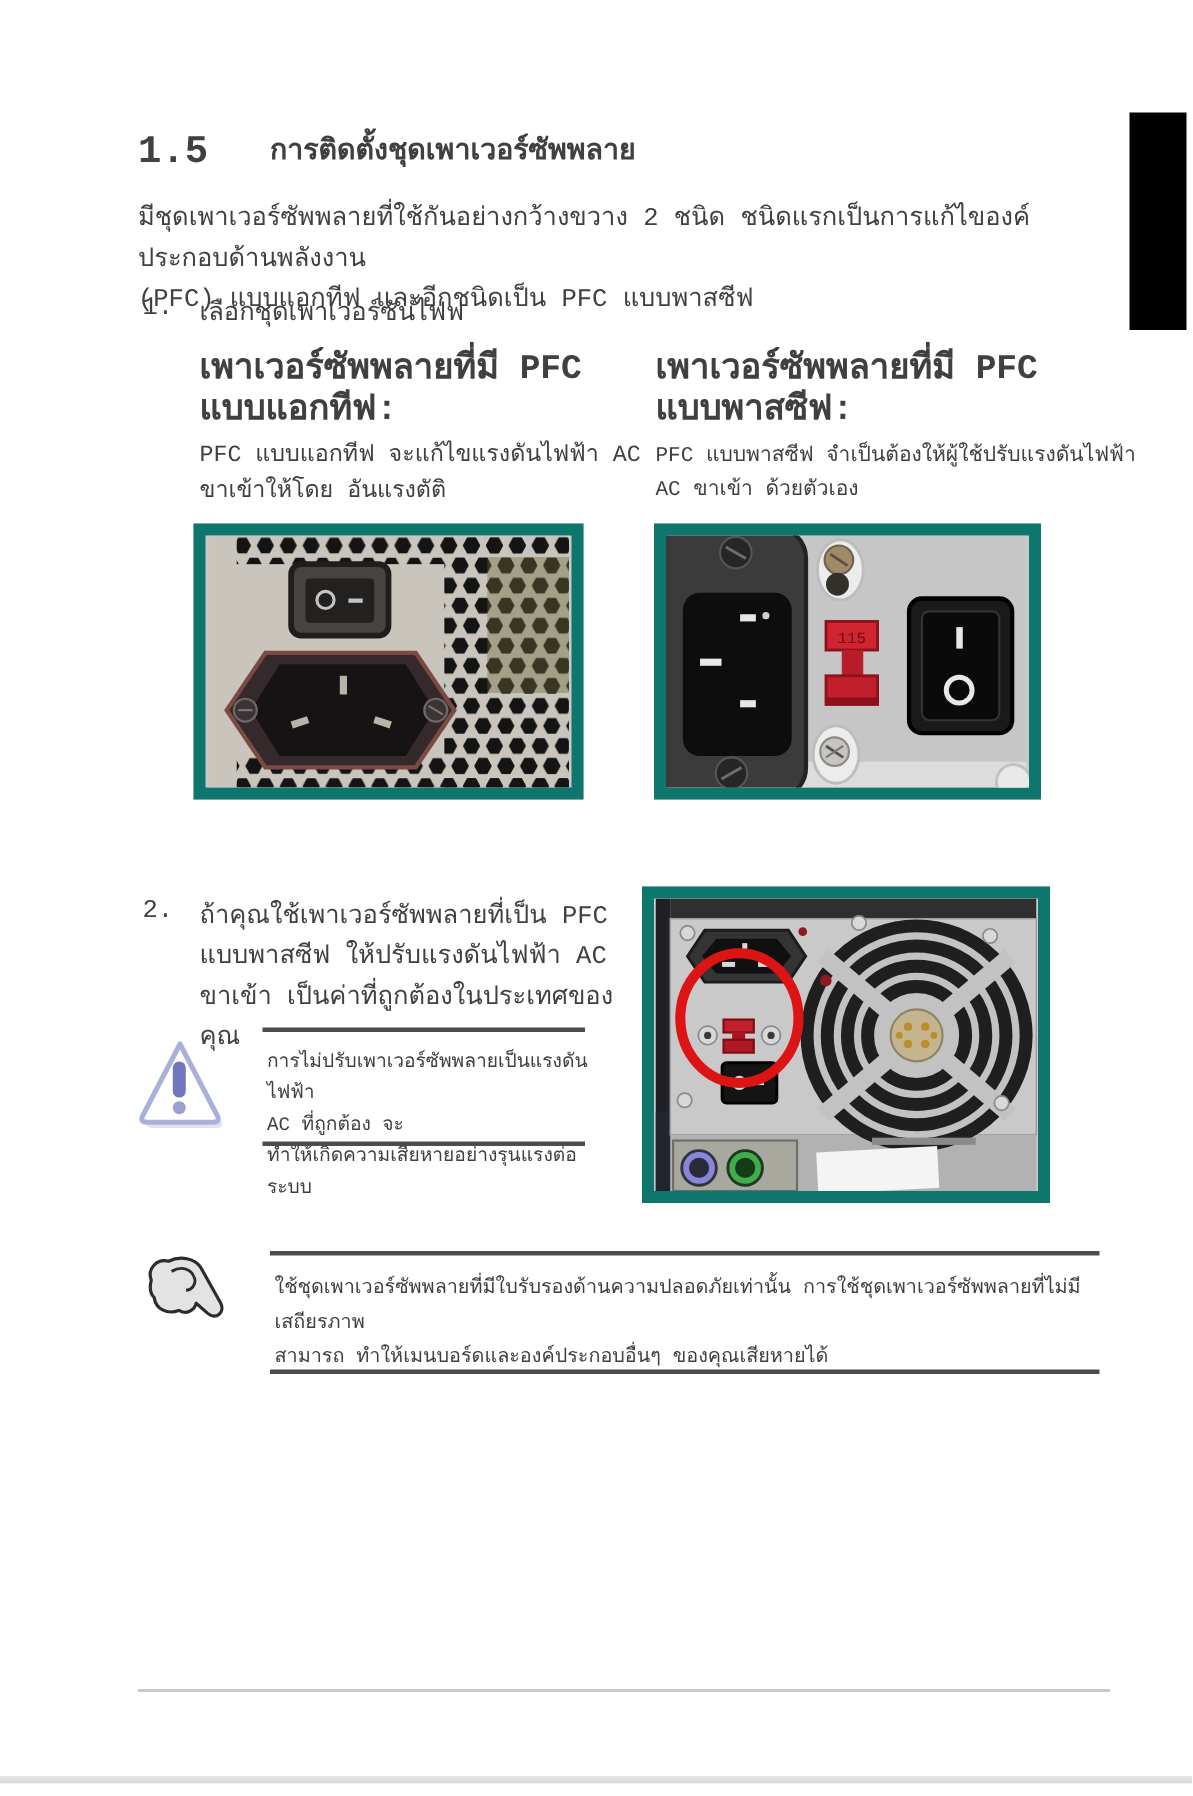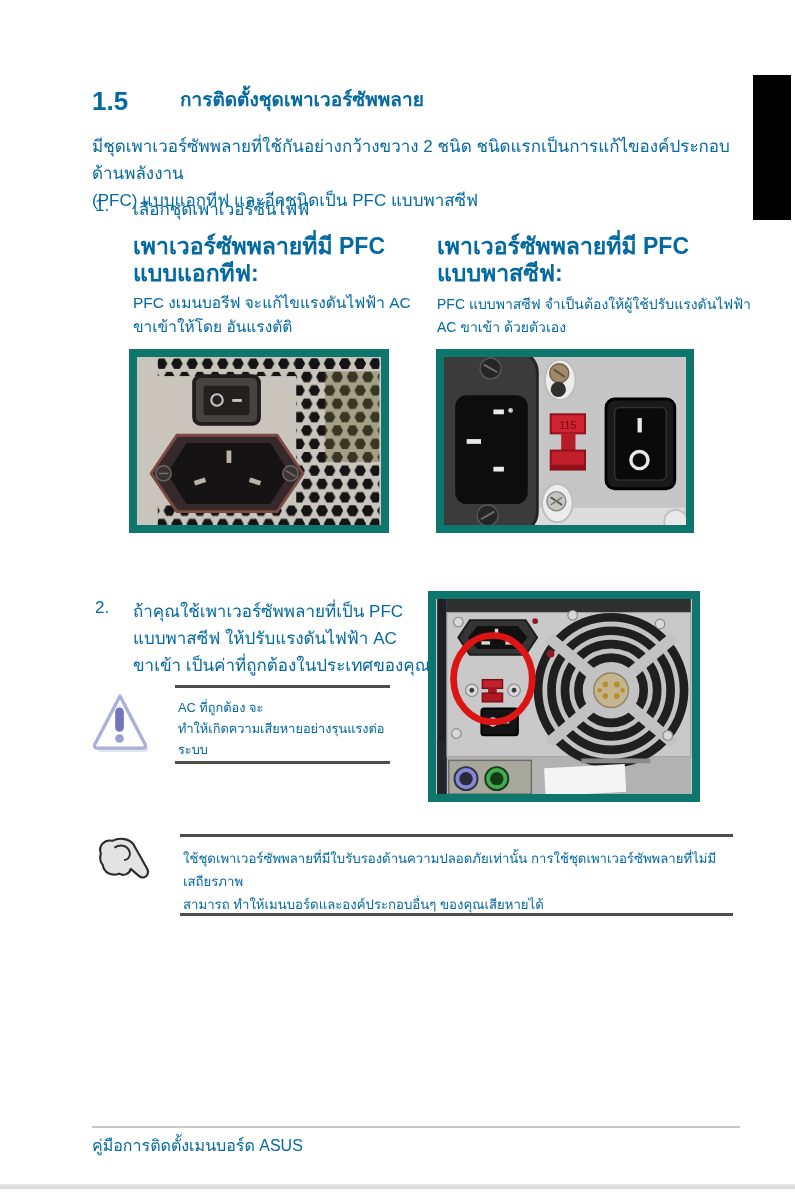--- a/index.html
+++ b/index.html
@@ -1,17 +1,17 @@
 <!DOCTYPE html>
 <html><head>
 <meta charset="utf-8">
 <style>
   html,body{margin:0;padding:0;background:#ffffff;}
   .page{position:relative;width:795px;height:1189px;background:#ffffff;overflow:hidden;
-        font-family:Liberation Sans, sans-serif;color:#0369a1;}
+        font-family:Liberation Mono, monospace;color:#404040;}
   .abs{position:absolute;}
   .h-num{font-weight:bold;font-size:26px;}
   .h-title{font-weight:bold;font-size:19px;}
   .intro{font-size:17px;line-height:27px;}
   .step-num{font-size:17px;}
   .step-text{font-size:17px;line-height:27px;}
   .col-head{font-weight:bold;font-size:23px;line-height:27px;}
   .col-body{font-size:15.5px;line-height:24px;}
   .col-body-sm{font-size:14px;line-height:23px;}
   .warn-text{font-size:12.8px;line-height:21px;}
@@ -41,21 +41,21 @@
   </div>
 
   <div class="abs step-num" style="left:95px;top:196px;">1.</div>
   <div class="abs step-text" style="left:133px;top:196px;">เลือกชุดเพาเวอร์ซันไฟฟ</div>
 
   <div class="abs col-head" style="left:133px;top:233px;">
     <div>เพาเวอร์ซัพพลายที่มี PFC</div>
     <div>แบบแอกทีฟ:</div>
   </div>
   <div class="abs col-body" style="left:133px;top:291px;">
-    <div>PFC งเมนบอรีฟ จะแก้ไขแรงดันไฟฟ้า AC</div>
+    <div>PFC แบบแอกทีฟ จะแก้ไขแรงดันไฟฟ้า AC</div>
     <div>ขาเข้าให้โดย อันแรงตัติ</div>
   </div>
 
   <div class="abs col-head" style="left:437px;top:233px;">
     <div>เพาเวอร์ซัพพลายที่มี PFC</div>
     <div>แบบพาสซีฟ:</div>
   </div>
   <div class="abs col-body-sm" style="left:437px;top:293px;">
     <div>PFC แบบพาสซีฟ จำเป็นต้องให้ผู้ใช้ปรับแรงดันไฟฟ้า</div>
     <div>AC ขาเข้า ด้วยตัวเอง</div>
@@ -234,35 +234,35 @@
   </div>
 
   <svg class="abs" viewBox="0 0 58 66" style="left:92px;top:692px;width:56px;height:64px;">
     <path d="M32 8 L58 58 Q59 62 54 62 L10 62 Q5 62 6.5 58 Z" fill="#dfe2f1"></path>
     <path d="M29 4 L55 54 Q56.5 58 52 58 L6 58 Q1.5 58 3 54 Z" fill="#ffffff" stroke="#aab1d8" stroke-width="3.5" stroke-linejoin="round"></path>
     <rect x="24" y="16" width="9" height="25" rx="4.5" fill="#7277bd"></rect>
     <circle cx="28.5" cy="48" r="4.5" fill="#9aa0d0"></circle>
   </svg>
   <div class="abs rule" style="left:175px;top:685px;width:215px;"></div>
   <div class="abs warn-text" style="left:178px;top:697px;width:215px;">
+    <div>การไม่ปรับเพาเวอร์ซัพพลายเป็นแรงดันไฟฟ้า</div>
     <div>AC ที่ถูกต้อง จะ</div>
     <div>ทำให้เกิดความเสียหายอย่างรุนแรงต่อระบบ</div>
   </div>
   <div class="abs rule" style="left:175px;top:761px;width:215px;"></div>
 
   <svg class="abs" viewBox="0 0 60 58" style="left:95px;top:836px;width:58px;height:56px;">
     <path d="M6 18 C3 10 10 3 18 5 C26 1 36 3 40 9 L54 34 C57 40 51 46 45 41 L37 34 C36 39 30 42 25 39 C17 42 9 38 8 30 C5 27 5 22 6 18 Z" fill="#e3e3e3" stroke="#2c2c2c" stroke-width="2.2" stroke-linejoin="round"></path>
     <path d="M20 12 C27 8 34 10 36 17 C37 21 34 25 30 25" fill="none" stroke="#2c2c2c" stroke-width="2"></path>
   </svg>
   <div class="abs rule" style="left:180px;top:834px;width:553px;"></div>
   <div class="abs note-text" style="left:183px;top:847px;width:552px;">
     <div>ใช้ชุดเพาเวอร์ซัพพลายที่มีใบรับรองด้านความปลอดภัยเท่านั้น การใช้ชุดเพาเวอร์ซัพพลายที่ไม่มีเสถียรภาพ</div>
     <div>สามารถ ทำให้เมนบอร์ดและองค์ประกอบอื่นๆ ของคุณเสียหายได้</div>
   </div>
   <div class="abs rule" style="left:180px;top:913px;width:553px;"></div>
 
   <div class="abs footer-rule" style="left:92px;top:1126px;width:648px;"></div>
-  <div class="abs footer-text" style="left:92px;top:1133px;">คู่มือการติดตั้งเมนบอร์ด ASUS</div>
 
   <div class="abs bottom-band" style="left:0;top:1184px;width:795px;height:13px;"></div>
   <div class="abs bottom-line" style="left:0;top:1190px;width:795px;height:3px;"></div>
 
 </div>
 
 </body></html>

